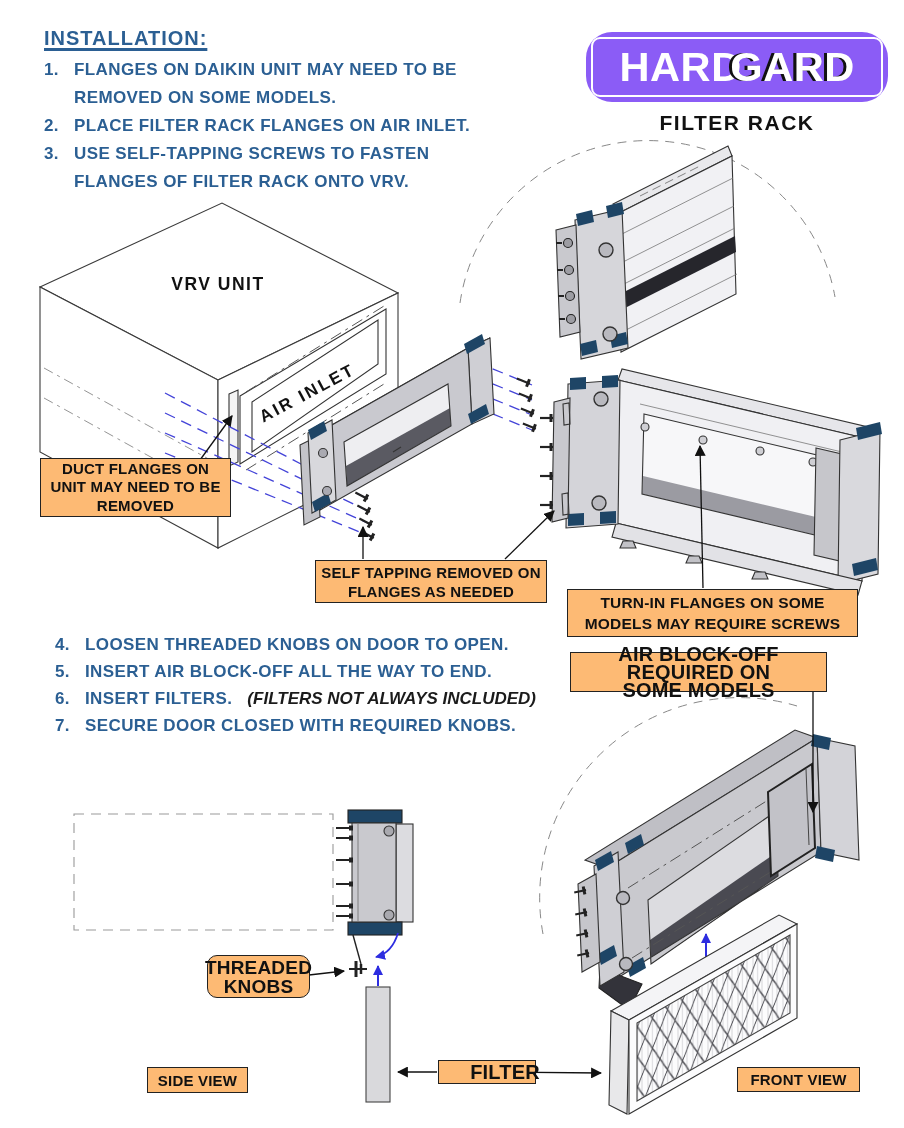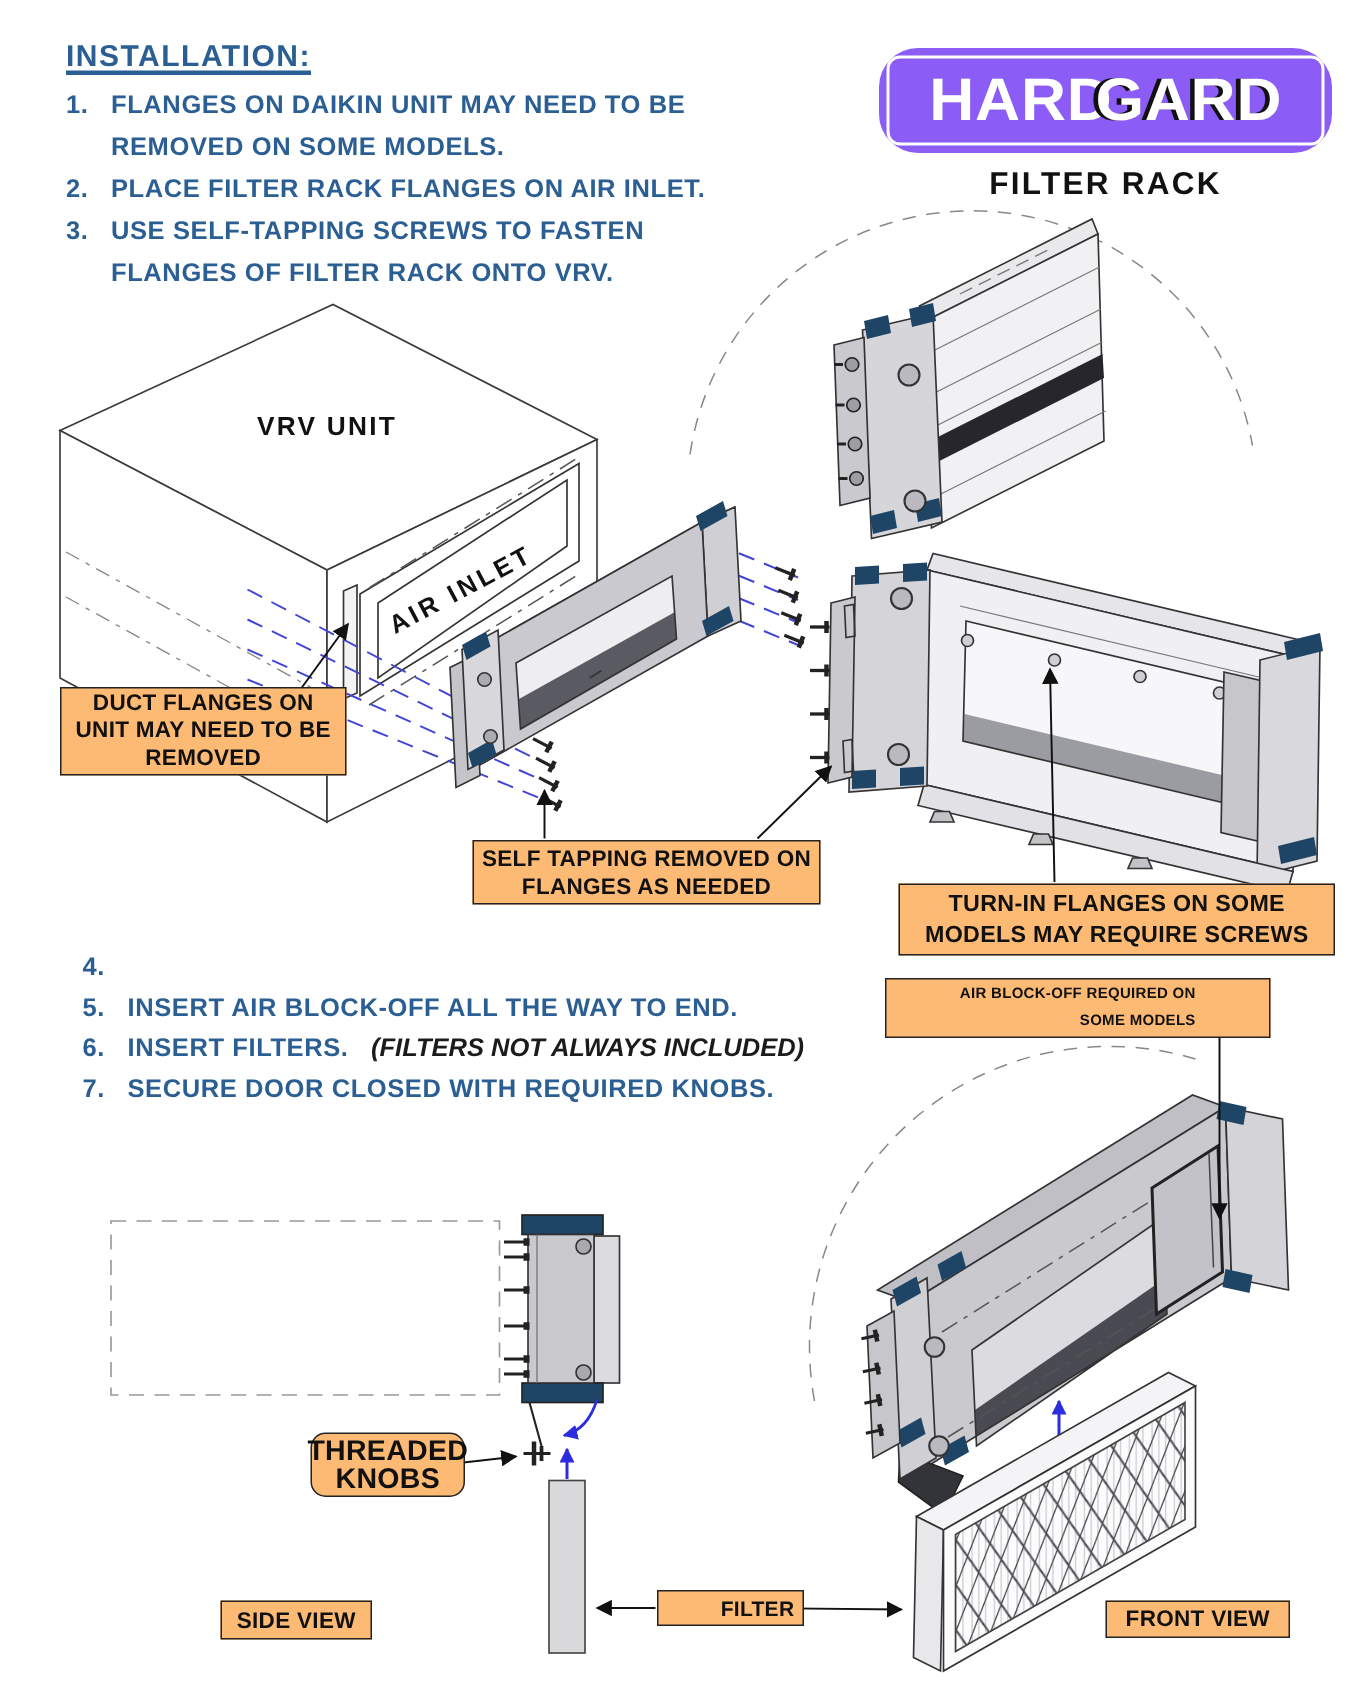--- a/index.html
+++ b/index.html
@@ -25,25 +25,25 @@
         transform:scaleX(1.04);white-space:nowrap;}
   .logo .word .g2{margin-left:-11px;text-shadow:-3px 0 0 #111;}
   .prodline{position:absolute;left:586px;top:111px;width:302px;text-align:center;color:#111;
         font-size:21px;font-weight:bold;letter-spacing:1.5px;z-index:2;}
 
   .callout{position:absolute;z-index:3;background:#fdba74;border:1.6px solid #222;color:#111;
         font-weight:bold;text-align:center;white-space:pre-line;display:flex;
         align-items:center;justify-content:center;letter-spacing:.2px;}
   .co-duct{left:40px;top:458px;width:189px;height:57px;font-size:15px;line-height:18.5px;}
   .co-selftap{left:315px;top:560px;width:230px;height:41px;font-size:15px;line-height:19px;}
-  .co-turnin{left:599px;top:589px;width:289px;height:46px;font-size:15.5px;line-height:21px;text-align:center;}
-  .co-airblock{left:590px;top:652px;width:255px;height:38px;font-size:10px;line-height:18px;text-align:right;}
+  .co-turnin{left:567px;top:589px;width:289px;height:46px;font-size:15.5px;line-height:21px;text-align:center;}
+  .co-airblock{left:570px;top:652px;width:255px;height:38px;font-size:20px;line-height:18px;}
   .co-knobs{left:207px;top:955px;width:101px;height:41px;font-size:19px;line-height:19px;border-radius:10px;}
   .co-side{left:147px;top:1067px;width:99px;height:24px;font-size:15px;}
-  .co-filter{left:438px;top:1060px;width:60px;height:22px;font-size:14px;padding-left:36px;}
+  .co-filter{left:438px;top:1060px;width:60px;height:22px;font-size:20px;padding-left:36px;}
   .co-front{left:737px;top:1067px;width:121px;height:23px;font-size:15px;}
 </style>
 </head>
 <body>
 
 <div id="canvas">
 
   <svg id="art" width="904" height="1128" viewBox="0 0 904 1128">
     <defs>
       <marker id="arrB" viewBox="0 0 10 10" refX="9" refY="5" markerWidth="11" markerHeight="11" orient="auto" markerUnits="userSpaceOnUse">
@@ -344,20 +344,21 @@
   <div class="logo">
     <div class="inner">
       <span class="word"><span>HARD</span><span class="g2">GARD</span></span>
     </div>
   </div>
   <div class="prodline">FILTER RACK</div>
 
   <div class="txt steps b" style="left:55px;top:631px;width:540px;">
     <div class="step">
       <span class="n">4.</span>
+      <span class="t">LOOSEN THREADED KNOBS ON DOOR TO OPEN.</span>
     </div>
     <div class="step">
       <span class="n">5.</span>
       <span class="t">INSERT AIR BLOCK-OFF ALL THE WAY TO END.</span>
     </div>
     <div class="step">
       <span class="n">6.</span>
       <span class="t">INSERT FILTERS.</span>
       <span class="note">(FILTERS NOT ALWAYS INCLUDED)</span>
     </div>

